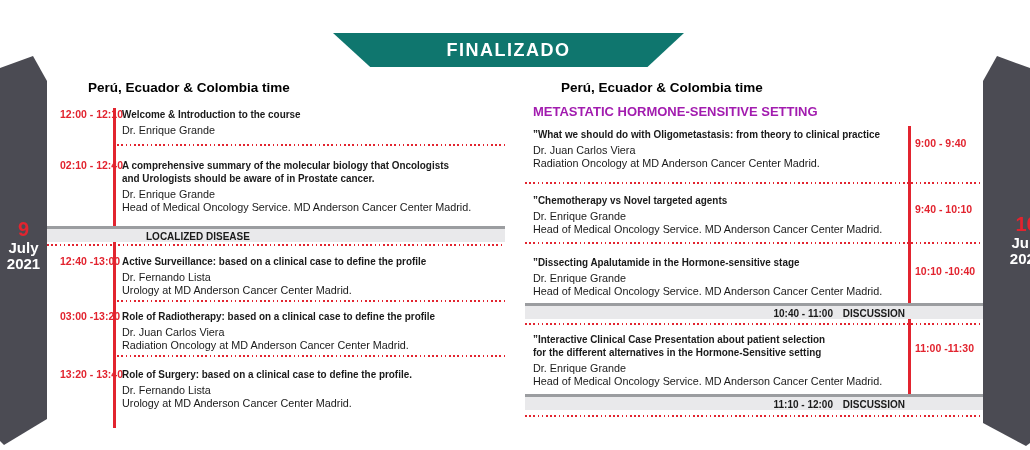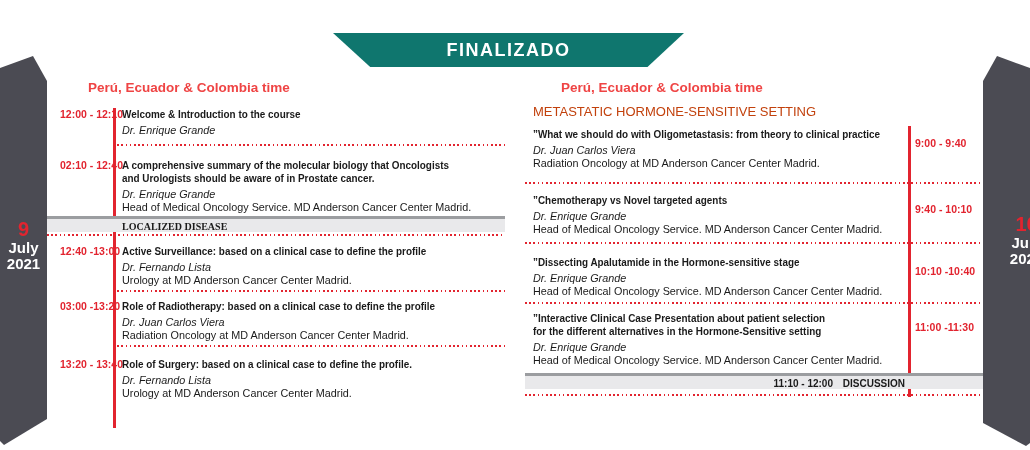--- a/index.html
+++ b/index.html
@@ -22,41 +22,41 @@
   .panel-r{left:983px;top:56px;width:47px;height:390px;
     clip-path:polygon(47px 12px,14px 0,0 25px,0 367px,43px 390px,47px 387px);}
   .date{position:absolute;top:162px;left:0;width:100%;text-align:center;font-weight:bold;}
   .panel-r .date{top:157px;padding-left:20px;}
   .date .day{color:#e2242f;font-size:20px;line-height:22px;}
   .date .rest{color:#ffffff;font-size:15px;line-height:16px;}
   
   .col{position:absolute;top:80px;}
   .col-l{left:60px;width:445px;}
   .col-r{left:525px;width:458px;}
-  .tz{color:#ef4444;font-weight:bold;font-size:13.5px;line-height:15px;padding-left:28px;}
+  .tz{color:#000000;font-weight:bold;font-size:13.5px;line-height:15px;padding-left:28px;}
   .col-r .tz{margin-left:8px;}
-  .sec-h{color:#c2410c;font-weight:normal;font-size:13px;line-height:15px;margin:9px 0 0 8px;}
+  .sec-h{color:#a21caf;font-weight:bold;font-size:13px;line-height:15px;margin:9px 0 0 8px;}
   .session{position:relative;}
   .col-l .session{margin-left:62px;}
   .col-r .session{margin-left:8px;}
   .title{font-weight:bold;font-size:11px;line-height:13px;white-space:nowrap;
          transform:scaleX(0.9);transform-origin:0 50%;}
-  .speaker{font-style:italic;font-size:10.8px;line-height:13px;margin-top:3px;white-space:nowrap;}
+  .speaker{font-size:10.8px;line-height:13px;margin-top:3px;white-space:nowrap;}
   .affil{font-size:10.8px;line-height:13px;white-space:nowrap;}
   .time{position:absolute;top:0;color:#e2242f;font-weight:bold;font-size:10.5px;white-space:nowrap;}
   .col-l .time{left:-62px;}
   .col-r .time{left:382px;top:9px;}
   
   .vline{position:absolute;width:3px;background:#e2242f;}
   .vline-l{left:53px;top:28px;height:320px;}
   .vline-r{left:383px;top:46px;height:271px;}
   
   .band{position:relative;border-top:3px solid #9b9da0;background:#e9e9eb;height:16px;
         font-size:10px;font-weight:bold;line-height:16px;box-sizing:border-box;}
-  .col-l .band{margin-left:-13px;width:458px;padding-left:75px;margin-top:2px;font-family:Liberation Serif, serif;}
+  .col-l .band{margin-left:-13px;width:458px;padding-left:99px;margin-top:12px;}
   .col-r .band{width:458px;text-align:right;padding-right:78px;}
   .band .b-label{margin-left:7px;}
   
   .dots{height:2px;background-image:repeating-linear-gradient(90deg,#e2242f 0 1.6px,transparent 1.6px 4.2px);}
   .col-l .dots-s{margin-left:53px;width:392px;}
   .col-l .dots-b{margin-left:-13px;width:458px;}
   .col-r .dots{width:458px;}
   
   .mt13{margin-top:13px;}.mt12{margin-top:12px;}.mt11{margin-top:11px;}
   .mt10{margin-top:10px;}.mt9{margin-top:9px;}.mt8{margin-top:8px;}
@@ -158,20 +158,24 @@
     </div>
     <div class="dots mt6"></div>
 
     <div class="session mt12">
       <span class="time">10:10 -10:40</span>
       <div class="title">”Dissecting Apalutamide in the Hormone-sensitive stage</div>
       <div class="speaker">Dr. Enrique Grande</div>
       <div class="affil">Head of Medical Oncology Service. MD Anderson Cancer Center Madrid.</div>
     </div>
 
+    <div class="band mt5">
+      <span>10:40  - 11:00</span>
+      <span class="b-label">DISCUSSION</span>
+    </div>
     <div class="dots mt4"></div>
 
     <div class="session mt8">
       <span class="time">11:00 -11:30</span>
       <div class="title">”Interactive Clinical Case Presentation about patient selection<br>for the different alternatives in the Hormone-Sensitive setting</div>
       <div class="speaker">Dr. Enrique Grande</div>
       <div class="affil">Head of Medical Oncology Service. MD Anderson Cancer Center Madrid.</div>
     </div>
 
     <div class="band mt6">

